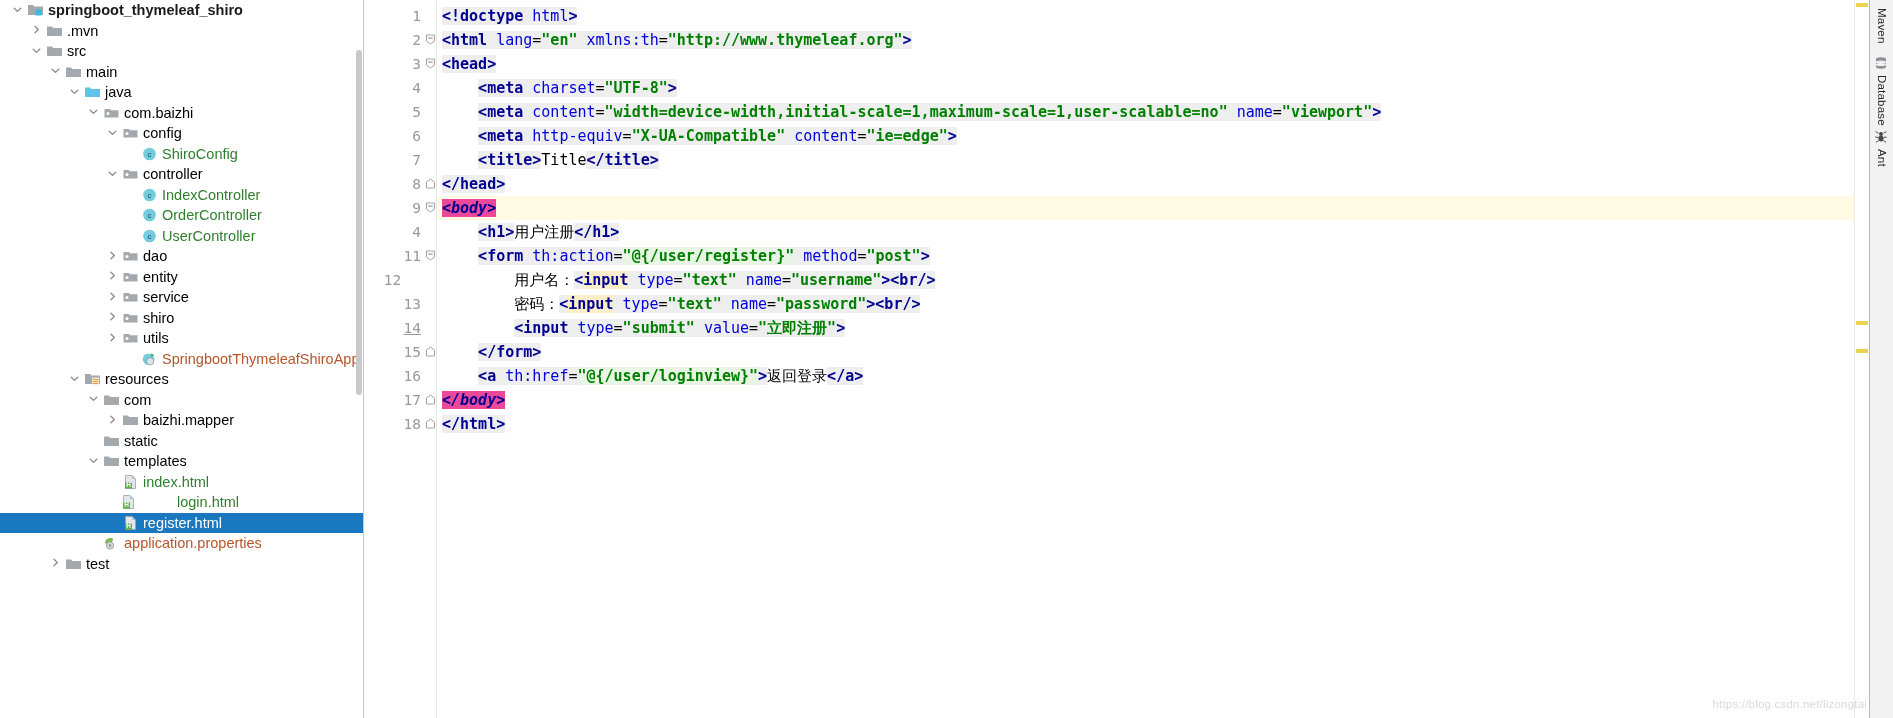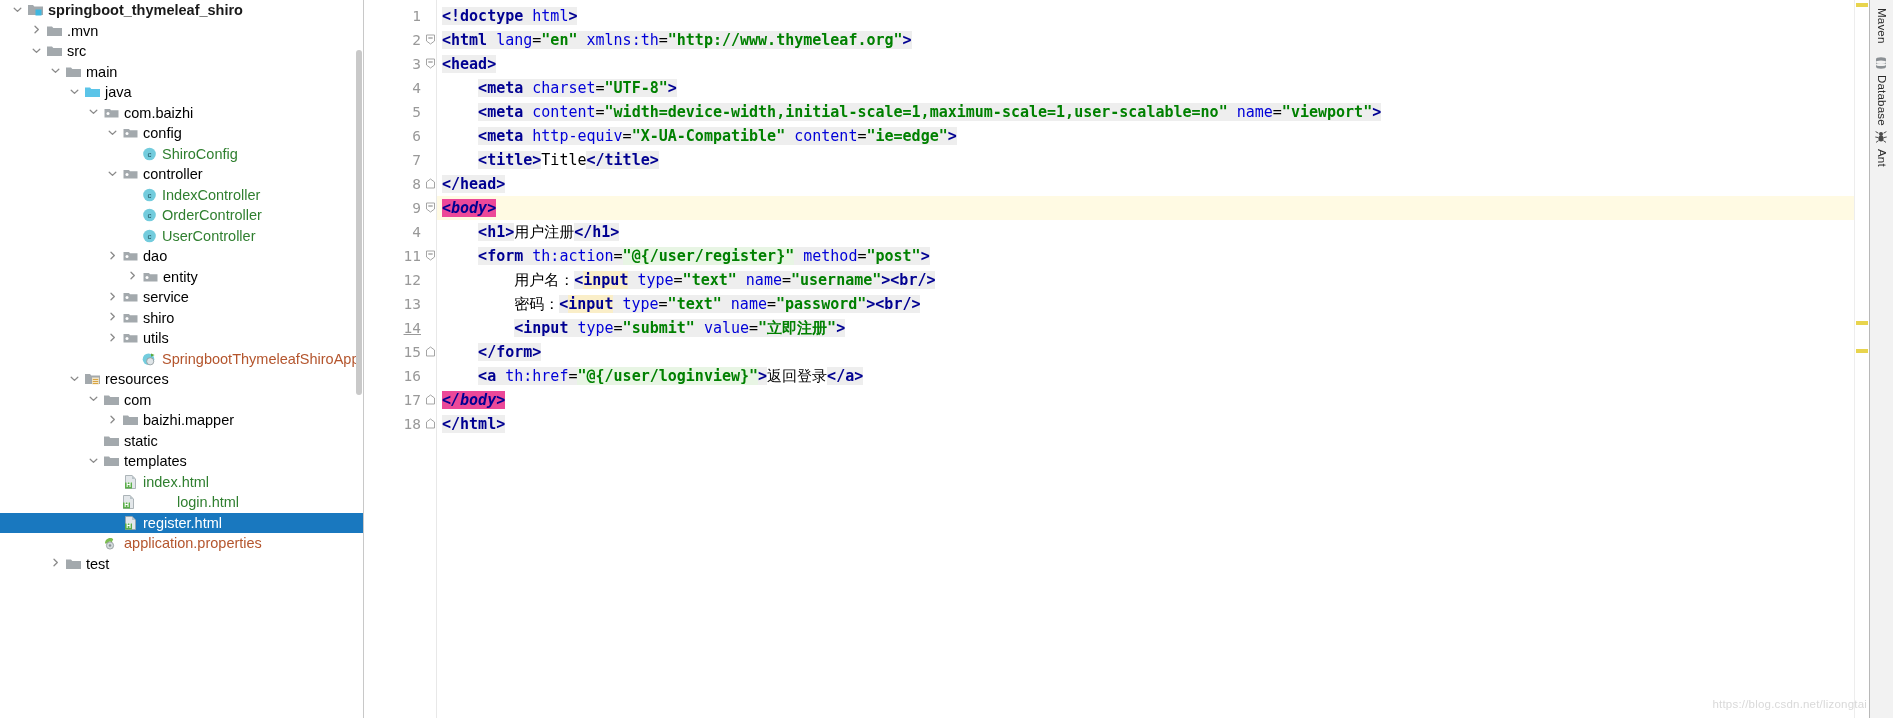--- a/index.html
+++ b/index.html
@@ -375,21 +375,21 @@
             </svg>
           </span>
           <span class="node-icon">
             <svg width="17" height="16" viewBox="0 0 17 16">
               <path d="M1.5 4h5.5l1 1.3H15.5V12.5H1.5z" fill="#a3a9ad"></path>
               <circle cx="5" cy="8.4" r="1.5" fill="#ffffff"></circle>
             </svg>
           </span>
           <span class="node-label plain">dao</span>
         </div>
-        <div class="tree-row" style="padding-left: 107px; margin-left: 20px;">
+        <div class="tree-row" style="padding-left: 107px;">
           <span class="twisty">
             <svg width="11" height="11" viewBox="0 0 11 11">
               <path d="M4.0 2.2L7.3 5.5 4.0 8.8" stroke="#8a8a8a" stroke-width="1.3" fill="none" stroke-linecap="round" stroke-linejoin="round"></path>
             </svg>
           </span>
           <span class="node-icon">
             <svg width="17" height="16" viewBox="0 0 17 16">
               <path d="M1.5 4h5.5l1 1.3H15.5V12.5H1.5z" fill="#a3a9ad"></path>
               <circle cx="5" cy="8.4" r="1.5" fill="#ffffff"></circle>
             </svg>
@@ -614,21 +614,21 @@
           </svg>
         </div>
         <div class="gutter-line" style="top: 220px;">4</div>
         <div class="gutter-line" style="top: 244px;">11</div>
         <div class="fold-mark" style="top: 244px;">
           <svg width="11" height="11" viewBox="0 0 11 11">
             <path d="M1.5 1h8v6l-4 3-4-3z" fill="#ffffff" stroke="#9b9b9b" stroke-width="0.9"></path>
             <path d="M3.3 4h4.4" stroke="#7d7d7d" stroke-width="1"></path>
           </svg>
         </div>
-        <div class="gutter-line" style="top: 268px;">12</div>
+        <div class="gutter-line" style="top: 268px; text-align: center;">12</div>
         <div class="gutter-line" style="top: 292px;">13</div>
         <div class="gutter-line" style="top: 316px; text-decoration: underline;">14</div>
         <div class="gutter-line" style="top: 340px;">15</div>
         <div class="fold-mark" style="top: 340px;">
           <svg width="11" height="11" viewBox="0 0 11 11">
             <path d="M1.5 10h8V4l-4-3-4 3z" fill="#ffffff" stroke="#9b9b9b" stroke-width="0.9"></path>
           </svg>
         </div>
         <div class="gutter-line" style="top: 364px;">16</div>
         <div class="gutter-line" style="top: 388px;">17</div>

